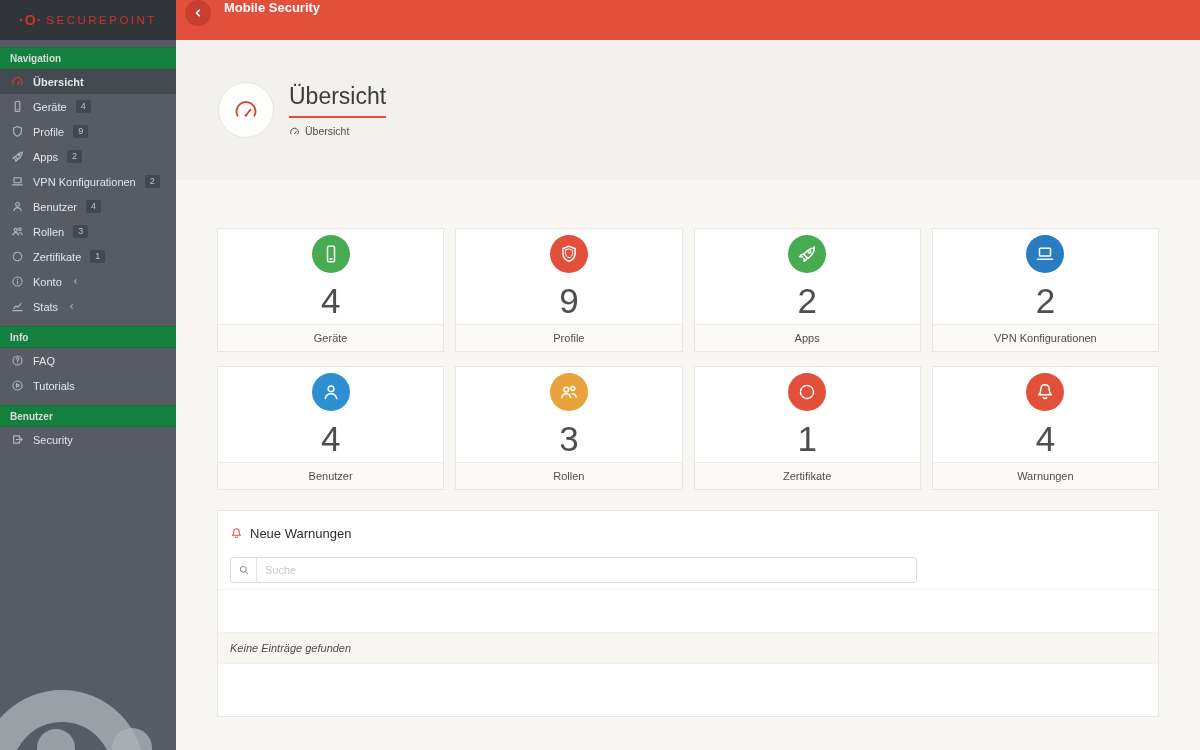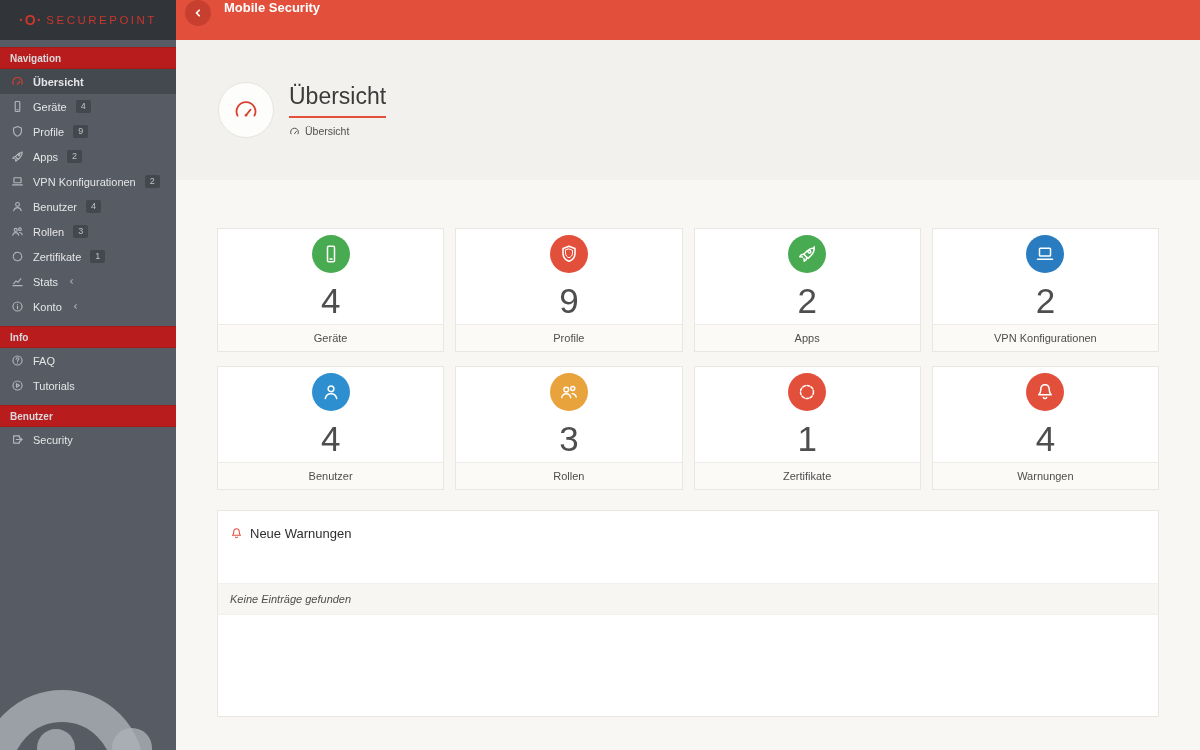--- a/index.html
+++ b/index.html
@@ -3,21 +3,21 @@
 <meta charset="utf-8">
 <style>
   * { margin:0; padding:0; box-sizing:border-box; }
   html,body { width:1200px; height:750px; font-family:"Liberation Sans", sans-serif; overflow:hidden; background:#f8f7f4; }
 
   
   .sidebar { position:absolute; left:0; top:0; width:176px; height:750px; background:#575b63; overflow:hidden; z-index:3; }
   .logo { height:40px; background:#313439; display:flex; align-items:center; justify-content:center; gap:4px; }
   .logo .o-mark { color:#c9362b; font-weight:bold; font-size:14px; letter-spacing:1px; }
   .logo .brand-name { color:#c9362b; font-weight:normal; font-size:11.5px; letter-spacing:2.5px; }
-  .nav-section { height:22px; line-height:22px; margin-top:7px; background:#b91c1c; border-top:1px solid rgba(0,0,0,0.10); border-bottom:1px solid rgba(0,0,0,0.10); font-size:10px; font-weight:bold; color:#d9dadd; padding-left:10px; }
+  .nav-section { height:22px; line-height:22px; margin-top:7px; background:#15803d; border-top:1px solid rgba(0,0,0,0.10); border-bottom:1px solid rgba(0,0,0,0.10); font-size:10px; font-weight:bold; color:#d9dadd; padding-left:10px; }
   .nav-section:first-of-type { margin-top:7px; }
   .nav-item { height:25px; display:flex; align-items:center; padding:0 10px; gap:9px; font-size:11px; color:#e4e5e7; cursor:pointer; }
   .nav-item .ic { width:14px; height:14px; display:flex; align-items:center; justify-content:center; color:#b2b6bc; flex:0 0 14px; }
   .nav-item.active { background:#44484f; font-weight:bold; }
   .nav-item.active .ic { color:#d8402f; }
   .nav-badge { font-size:9px; background:#43474e; color:#bfc2c7; padding:2px 5px; border-radius:2px; line-height:1; }
   .nav-chevron { color:#9ea2a9; width:10px; height:10px; display:flex; }
   .watermark { position:absolute; left:-50px; top:638px; width:300px; height:200px; pointer-events:none; }
 
   
@@ -149,41 +149,41 @@
           <circle cx="8" cy="8" r="5.2" stroke-dasharray="2.1 1.3"></circle>
         </svg>
     </span>
     <span>Zertifikate</span>
     <span class="nav-badge">1</span>
   </div>
 
   <div class="nav-item">
     <span class="ic">
       <svg width="13" height="13" viewBox="0 0 16 16" fill="none" stroke="currentColor" stroke-width="1.4" stroke-linecap="round" stroke-linejoin="round">
-          <path d="M2.4 13h11.2"></path>
-          <path d="M3.4 10.6l2.8-3.4 2.2 1.8 3.8-4.6"></path>
-        </svg>
-    </span>
-    <span>Stats</span>
+          <circle cx="8" cy="8" r="5.6"></circle>
+          <path d="M8 7.4v3.4"></path>
+          <circle cx="8" cy="5.2" r=".7" fill="currentColor" stroke="none"></circle>
+        </svg>
+    </span>
+    <span>Konto</span>
     <span class="nav-chevron">
       <svg width="9" height="9" viewBox="0 0 16 16" fill="none" stroke="currentColor" stroke-width="2" stroke-linecap="round" stroke-linejoin="round">
           <path d="M9.6 4.6 6.2 8l3.4 3.4"></path>
         </svg>
     </span>
   </div>
 
   <div class="nav-item">
     <span class="ic">
       <svg width="13" height="13" viewBox="0 0 16 16" fill="none" stroke="currentColor" stroke-width="1.4" stroke-linecap="round" stroke-linejoin="round">
-          <circle cx="8" cy="8" r="5.6"></circle>
-          <path d="M8 7.4v3.4"></path>
-          <circle cx="8" cy="5.2" r=".7" fill="currentColor" stroke="none"></circle>
-        </svg>
-    </span>
-    <span>Konto</span>
+          <path d="M2.4 13h11.2"></path>
+          <path d="M3.4 10.6l2.8-3.4 2.2 1.8 3.8-4.6"></path>
+        </svg>
+    </span>
+    <span>Stats</span>
     <span class="nav-chevron">
       <svg width="9" height="9" viewBox="0 0 16 16" fill="none" stroke="currentColor" stroke-width="2" stroke-linecap="round" stroke-linejoin="round">
           <path d="M9.6 4.6 6.2 8l3.4 3.4"></path>
         </svg>
     </span>
   </div>
 
   <div class="nav-section">Info</div>
 
   <div class="nav-item">
@@ -366,17 +366,28 @@
     <div class="panel">
       <div class="panel-header">
         <span class="ic">
           <svg width="13" height="13" viewBox="0 0 16 16" fill="none" stroke="currentColor" stroke-width="1.3" stroke-linecap="round" stroke-linejoin="round">
               <path d="M8 2.2c-2.2 0-3.4 1.6-3.4 3.9 0 2.6-.8 3.4-1.6 4.1h10c-.8-.7-1.6-1.5-1.6-4.1 0-2.3-1.2-3.9-3.4-3.9z"></path>
               <path d="M6.7 12.4a1.4 1.4 0 0 0 2.6 0"></path>
             </svg>
         </span>
         <span>Neue Warnungen</span>
       </div>
+      <div class="search-zone">
+        <div class="search-group">
+          <span class="search-seg">
+            <svg width="12" height="12" viewBox="0 0 16 16" fill="none" stroke="currentColor" stroke-width="1.4" stroke-linecap="round" stroke-linejoin="round">
+                <circle cx="7" cy="7" r="3.8"></circle>
+                <path d="M9.8 9.8l3 3"></path>
+              </svg>
+          </span>
+          <input type="text" placeholder="Suche" style="">
+        </div>
+      </div>
       <div class="empty-row">Keine Einträge gefunden</div>
     </div>
   </div>
 
 </div>
 
 </body></html>

